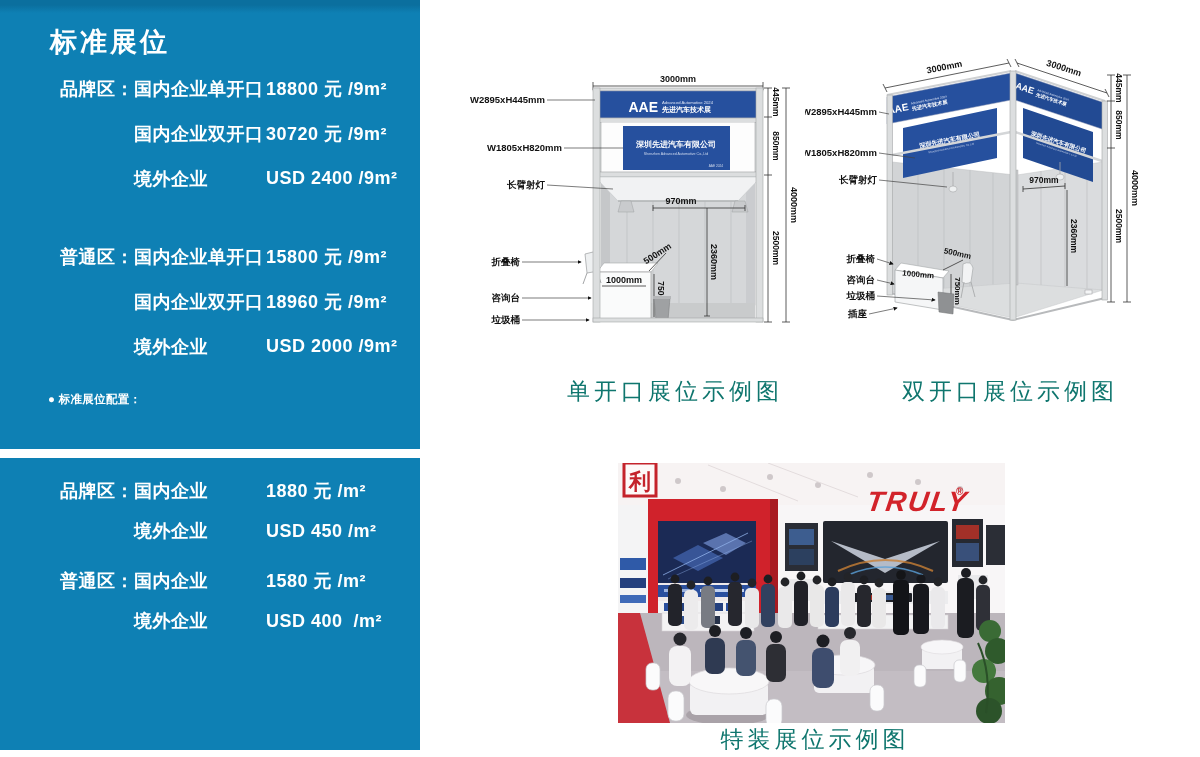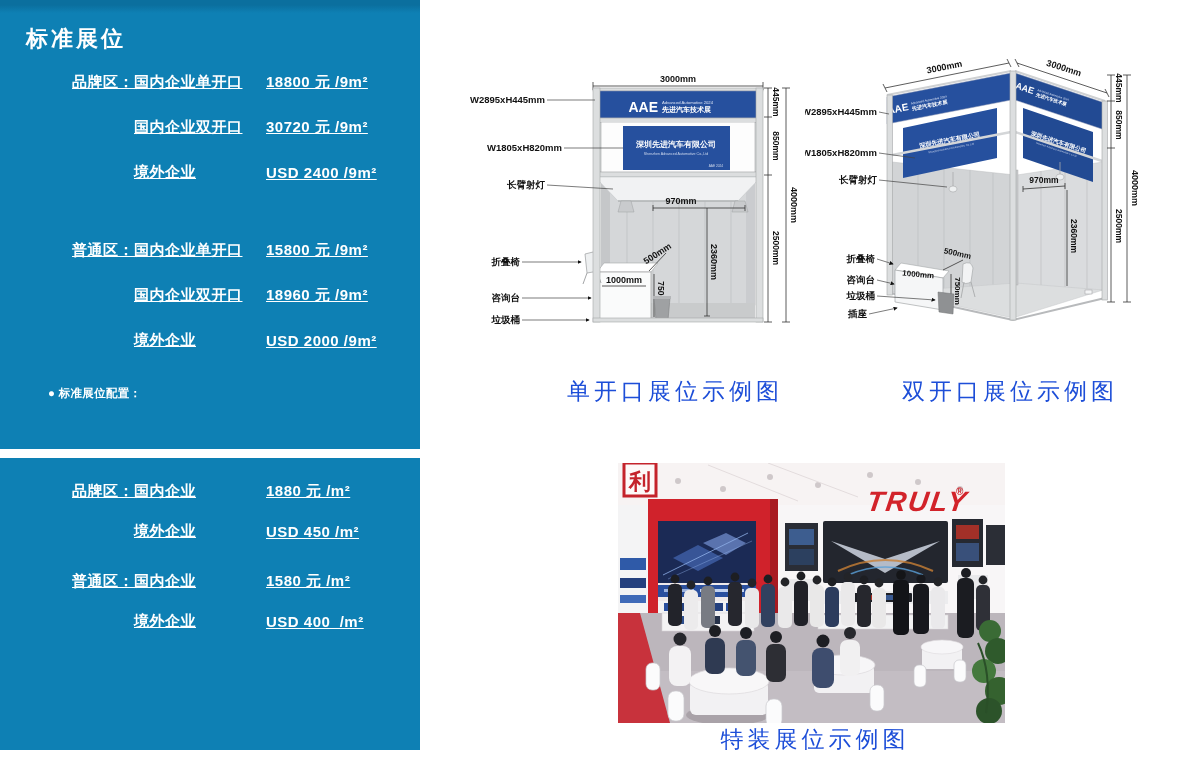--- a/index.html
+++ b/index.html
@@ -4,38 +4,38 @@
 <style>
   html,body{margin:0;padding:0;}
   body{
     width:1200px;height:757px;position:relative;background:#ffffff;
     font-family:"Liberation Sans","DejaVu Sans",sans-serif;overflow:hidden;
   }
   
   .panel{position:absolute;left:0;width:420px;background:#0e80b4;color:#fff;}
   .panel.std{top:0;height:449px;background:linear-gradient(180deg,#0b6f9e 0px,#0b6f9e 5px,#0e80b4 13px);}
   .panel.spc{top:458px;height:292px;}
-  .p-title{font-size:22px;font-weight:bold;letter-spacing:3px;padding:26px 0 0 26px;line-height:1.2;}
+  .p-title{font-size:27px;font-weight:bold;letter-spacing:3px;padding:26px 0 0 26px;line-height:1.2;margin-left:24px;}
   .spc .p-title{padding-top:24px;}
   .pricing{padding:0 50px 0 26px;}
-  .prow{display:grid;grid-template-columns:108px 132px 1fr;align-items:center;font-weight:bold;font-size:15px;letter-spacing:0.5px;text-decoration:underline;}
+  .prow{display:grid;grid-template-columns:108px 132px 1fr;align-items:center;font-weight:bold;font-size:18px;letter-spacing:0.5px;}
   .std .prow{height:45px;}
   .spc .prow{height:40px;}
   .zone{text-align:right;}
   .price{white-space:pre;}
   .std .grp1{margin-top:8px;}
   .std .grp2{margin-top:33px;}
   .spc .grp1{margin-top:13px;}
   .spc .grp2{margin-top:10px;}
   .notes{display:flex;font-size:11.5px;line-height:1.85;padding-left:48px;font-weight:bold;letter-spacing:0.3px;}
   .std .notes{margin-top:20px;text-align:center;}
   .spc .notes{margin-top:24px;}
   .notes .nl{white-space:pre;}
   
-  .caption{position:absolute;width:280px;text-align:center;font-size:23px;letter-spacing:4px;color:#1d4ed8;}
+  .caption{position:absolute;width:280px;text-align:center;font-size:23px;letter-spacing:4px;color:#0f766e;}
   
   svg{position:absolute;}
   .dt{font-weight:bold;font-size:9px;fill:#111;}
   .dt8{font-weight:bold;font-size:8.5px;fill:#111;}
   .dt7{font-weight:bold;font-size:8px;fill:#111;}
   .co{font-weight:bold;font-size:9.5px;fill:#111;}
   .ldr{stroke:#444;stroke-width:0.7;fill:none;}
   .dim{stroke:#333;stroke-width:0.8;fill:none;}
   .frame{fill:#dcdedf;stroke:#a5a7a9;stroke-width:0.6;}
   .wallseam{stroke:#bdbfc1;stroke-width:0.7;}

